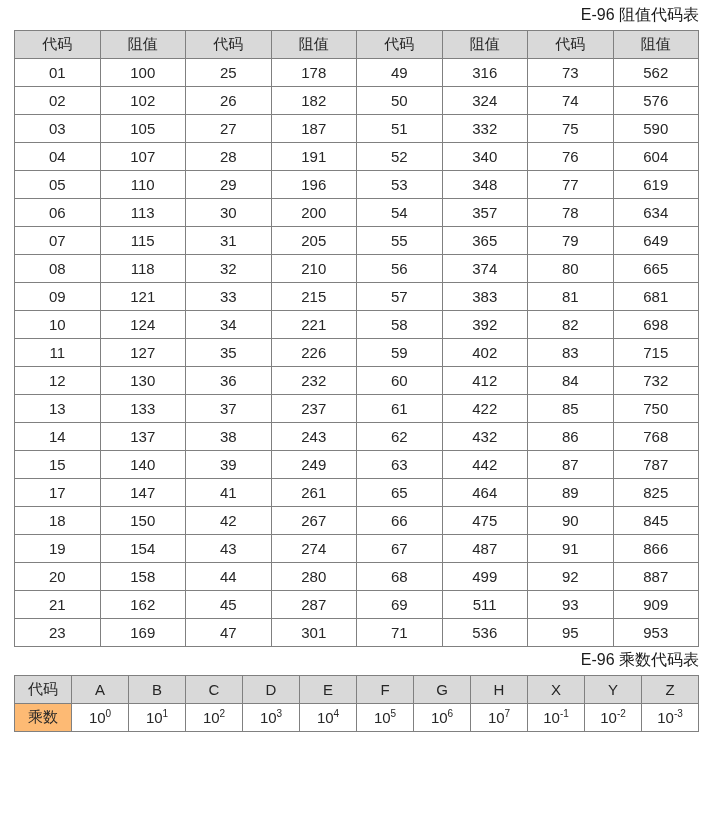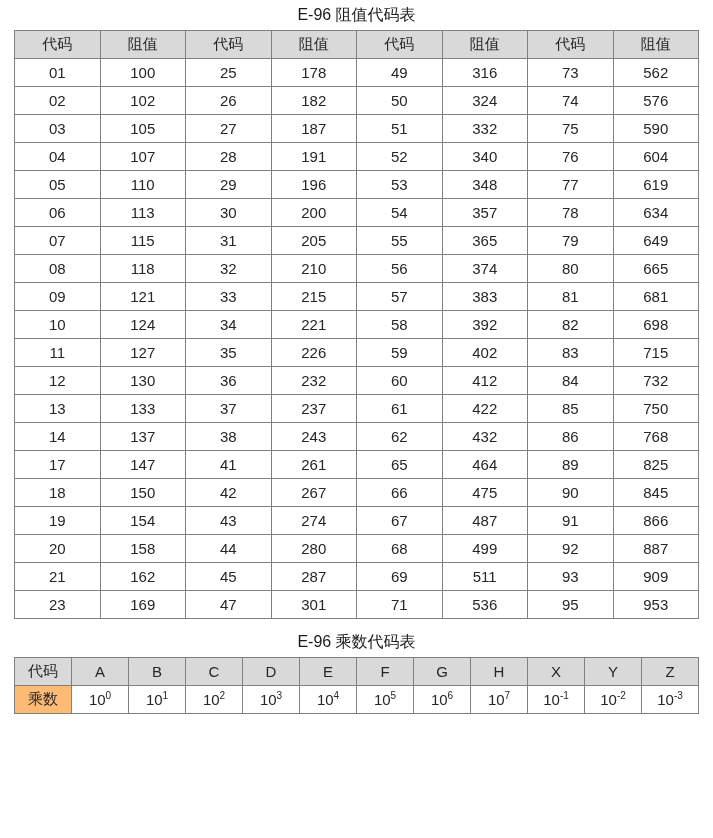--- a/index.html
+++ b/index.html
@@ -10,28 +10,28 @@
     color: #262626;
   }
   .page {
     width: 713px;
     min-height: 838px;
     box-sizing: border-box;
     padding: 2px 14px 10px 14px;
     background: #ffffff;
   }
   .table-title {
-    text-align: center;
+    text-align: right;
     font-size: 16px;
     line-height: 22px;
     padding: 2px 0 4px 0;
     color: #1a1a1a;
   }
   .mult-title {
-    margin-top: 10px;
+    margin-top: 0;
   }
   table {
     border-collapse: collapse;
     width: 100%;
     table-layout: fixed;
     border-radius: 14px;
   }
   th, td {
     border: 1px solid #808080;
     text-align: center;
@@ -210,20 +210,30 @@
         </tr>
         <tr>
           <td>14</td>
           <td>137</td>
           <td>38</td>
           <td>243</td>
           <td>62</td>
           <td>432</td>
           <td>86</td>
           <td>768</td>
+        </tr>
+        <tr>
+          <td>15</td>
+          <td>140</td>
+          <td>39</td>
+          <td>249</td>
+          <td>63</td>
+          <td>442</td>
+          <td>87</td>
+          <td>787</td>
         </tr>
         <tr>
           <td>17</td>
           <td>147</td>
           <td>41</td>
           <td>261</td>
           <td>65</td>
           <td>464</td>
           <td>89</td>
           <td>825</td>

